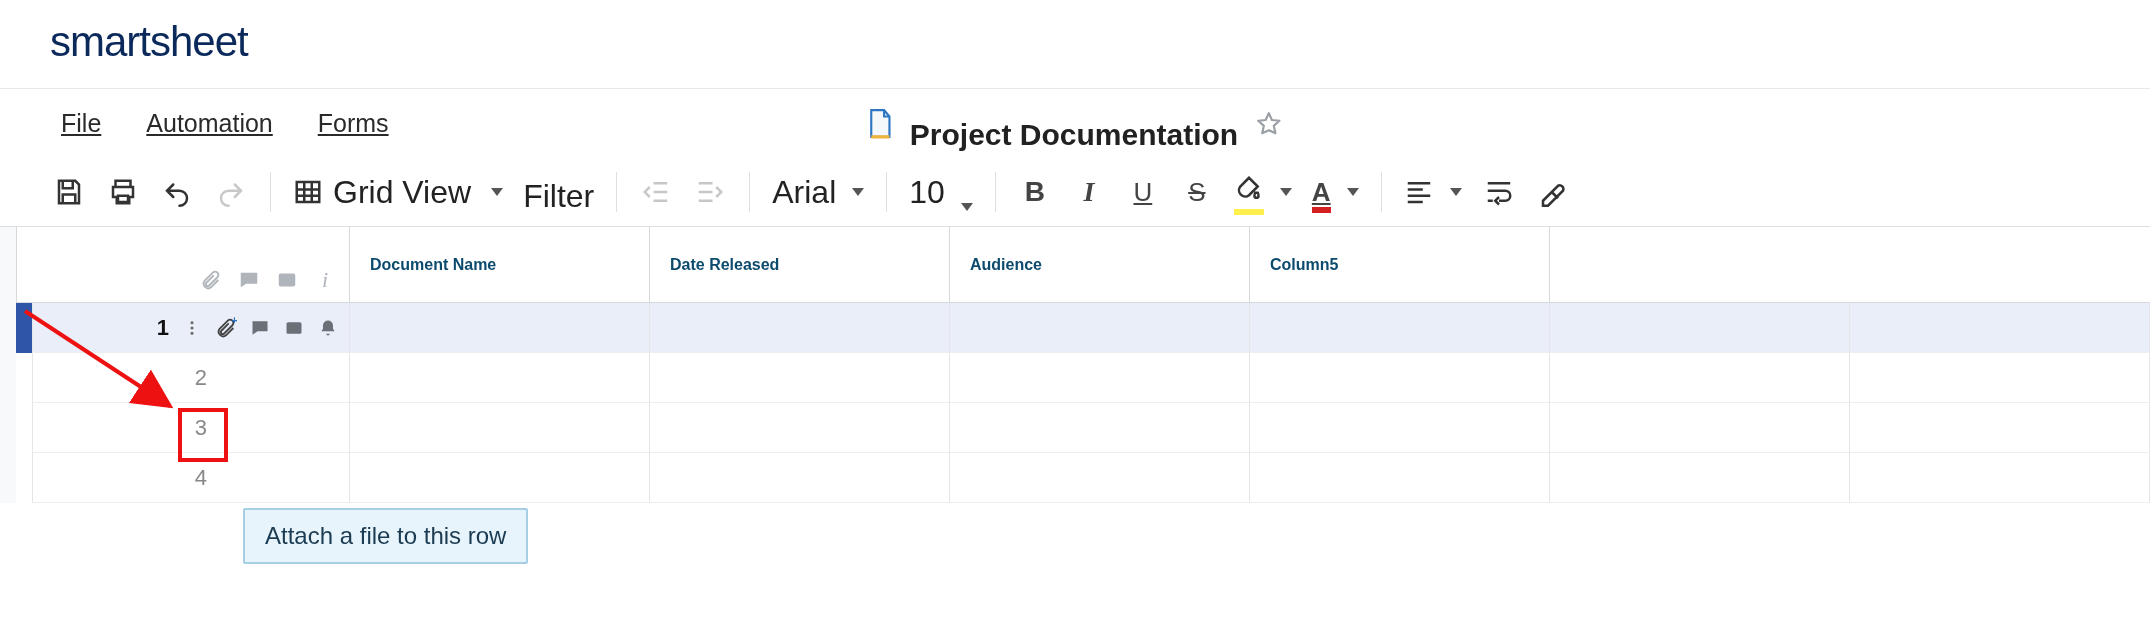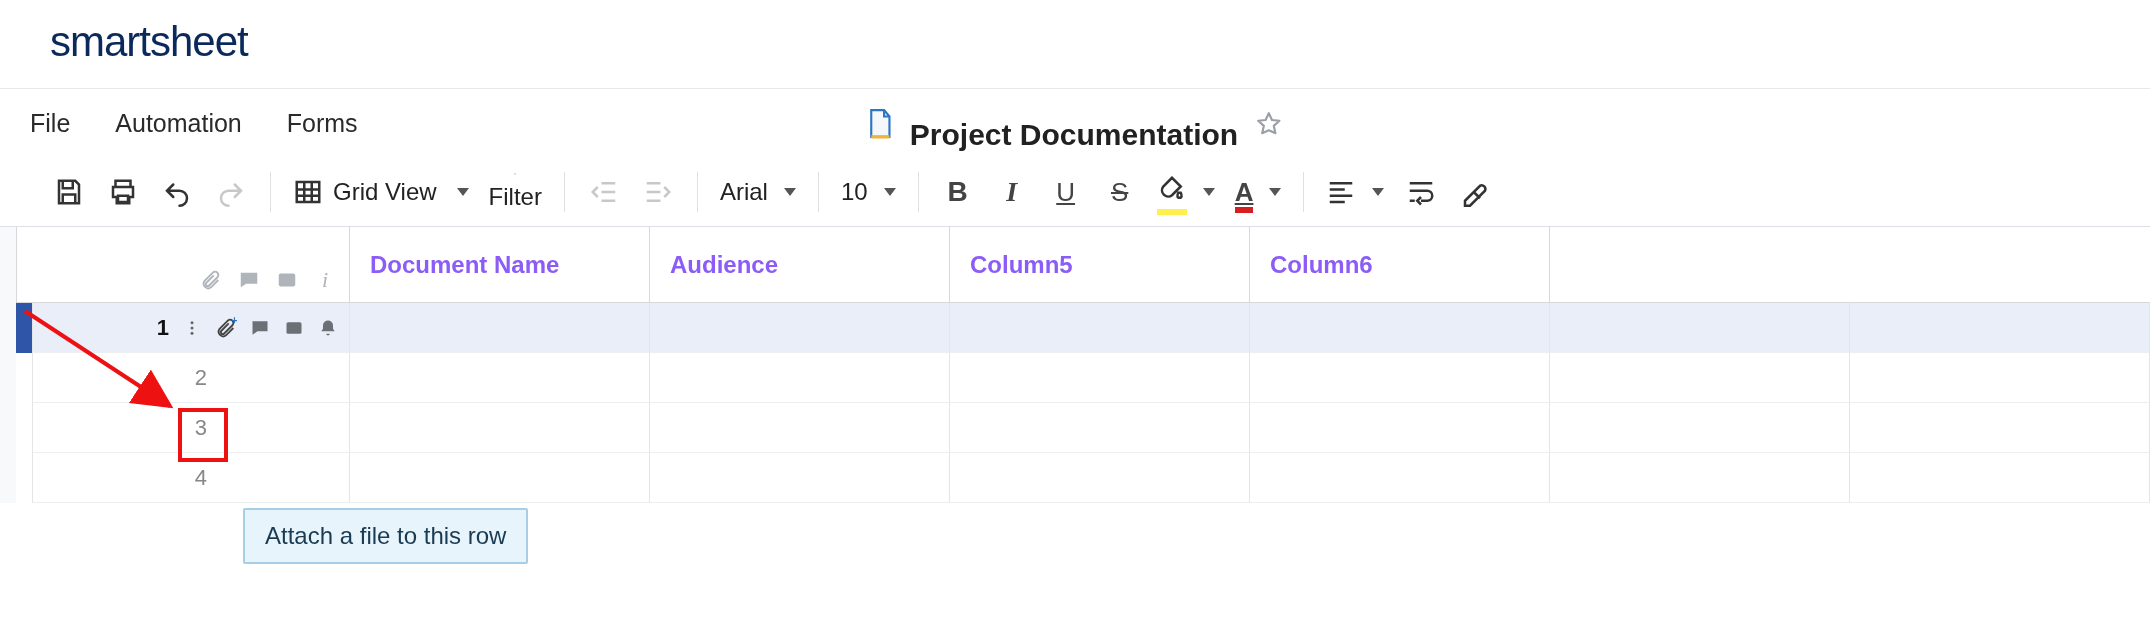--- a/index.html
+++ b/index.html
@@ -26,24 +26,25 @@
 
   .divider-h {
     border-top: 1px solid #e6e8ea;
   }
 
   
   .menubar {
     display: flex;
     align-items: center;
     gap: 45px;
-    padding: 20px 50px 22px 30px;
+    padding: 20px 50px 22px 61px;
     font-size: 25px;
     color: #2a2a2a;
     position: relative;
+    text-decoration: underline;
   }
   .menubar .menu-item { cursor: pointer; }
   .doc-title-wrap {
     position: absolute;
     left: 50%;
     transform: translateX(-50%);
     display: flex;
     align-items: center;
     gap: 16px;
   }
@@ -85,21 +86,21 @@
   .tb-btn {
     display: inline-flex;
     align-items: center;
     justify-content: center;
     min-width: 34px;
     height: 38px;
     cursor: pointer;
     color: #444;
   }
   .tb-btn.disabled { color: #c8c8c8; cursor: default; }
-  .tb-label { font-size: 24px; color: #222; }
+  .tb-label { font-size: 32px; color: #222; }
   .caret {
     width: 0; height: 0;
     border-left: 6px solid transparent;
     border-right: 6px solid transparent;
     border-top: 8px solid #555;
     margin-left: 10px;
   }
   .icon-svg { width: 30px; height: 30px; }
   .text-underline {
     font-size: 26px; font-weight: 500;
@@ -151,23 +152,23 @@
   .corner-cell .small-ic {
     width: 24px; height: 24px;
     color: #b7bcc2;
     display:inline-flex; align-items:center; justify-content:center;
   }
   .col-head {
     flex: 0 0 300px;
     display: flex;
     align-items: center;
     padding-left: 20px;
-    font-size: 24px;
+    font-size: 16px;
     font-weight: 700;
-    color: #8b5cf6;
+    color: #0c4a6e;
     border-right: 1px solid #d6d8db;
     background:#fff;
   }
 
   .grid-body-row {
     display: flex;
     height: 50px;
     background: #fff;
   }
   .grid-body-row.selected {
@@ -327,21 +328,21 @@
   <div class="tb-group">
     <span class="tb-btn" style="gap:6px;">
       <span class="tb-label">Arial</span>
       <span class="caret"></span>
     </span>
   </div>
 
   <div class="tb-sep"></div>
 
   <div class="tb-group">
-    <span class="tb-btn" style="gap:6px;">
+    <span class="tb-btn" style="gap:6px;align-items:flex-end;">
       <span class="tb-label">10</span>
       <span class="caret"></span>
     </span>
   </div>
 
   <div class="tb-sep"></div>
 
   <div class="tb-group">
     <span class="tb-btn">
         <span class="text-bold-B">B</span>
@@ -410,23 +411,23 @@
           </svg>
       </span>
       <span class="small-ic">
         <svg viewBox="0 0 24 24" width="22" height="22">
             <rect x="3" y="5" width="18" height="14" rx="2" fill="#b0b5bb"></rect>
           </svg>
       </span>
       <span class="small-ic" style="font-style:italic;font-family:Georgia,serif;font-size:22px;color:#b0b5bb;">i</span>
     </div>
     <div class="col-head">Document Name</div>
+    <div class="col-head">Date Released</div>
     <div class="col-head">Audience</div>
     <div class="col-head">Column5</div>
-    <div class="col-head">Column6</div>
   </div>
 
   <div class="grid-body-row selected">
     <div class="row-indicator"></div>
     <div class="row-head">
       <span class="num">1</span>
       <span class="ic">
         <svg viewBox="0 0 24 24" width="18" height="18">
             <circle cx="12" cy="5" r="2" fill="#666"></circle>
             <circle cx="12" cy="12" r="2" fill="#666"></circle>

